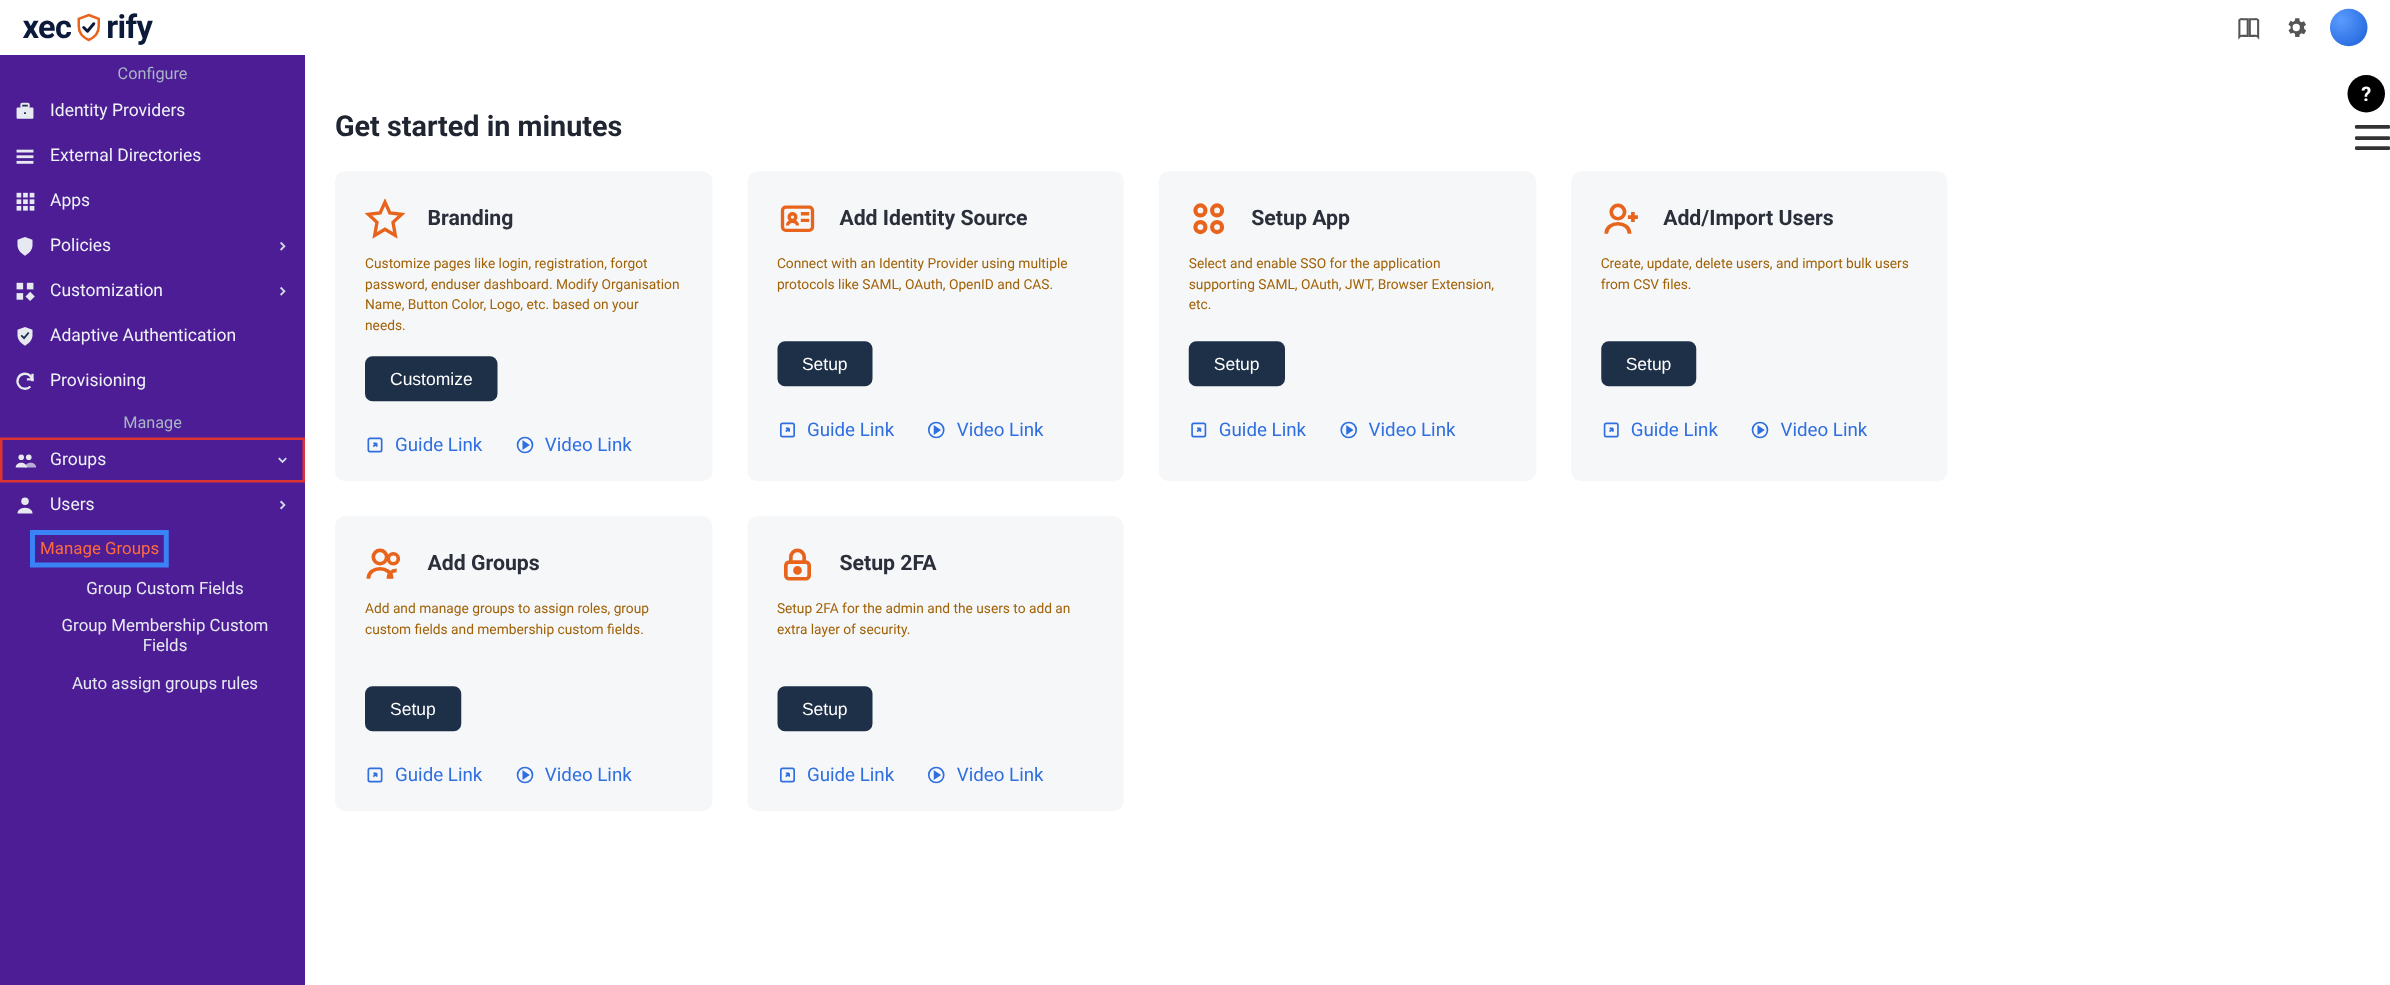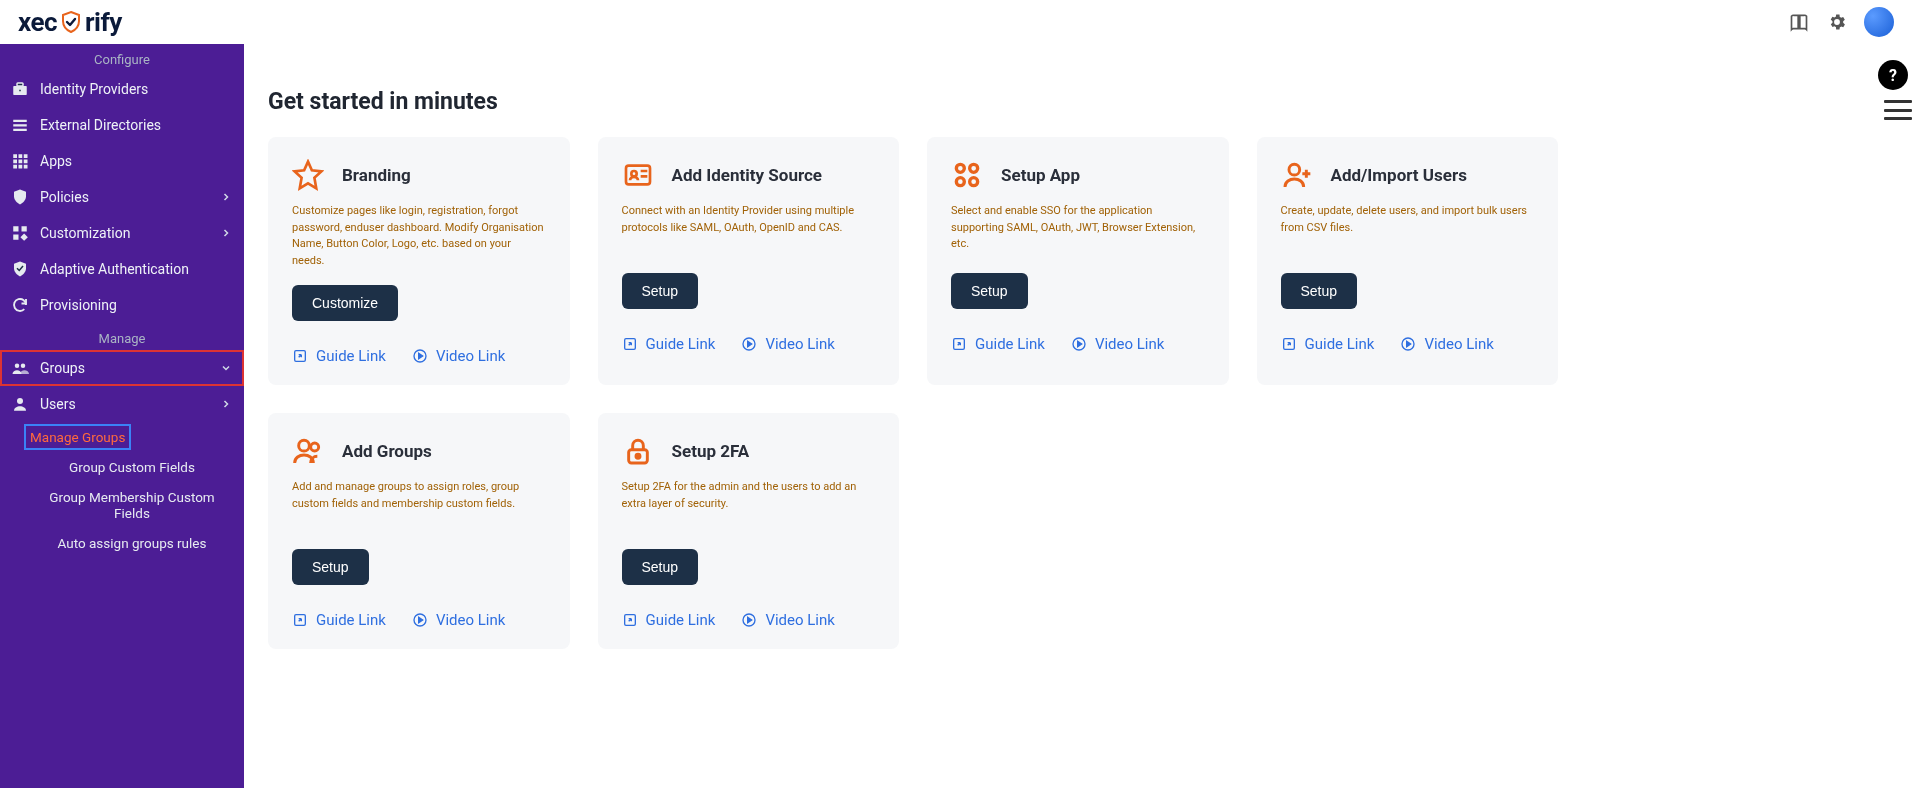--- a/index.html
+++ b/index.html
@@ -16,21 +16,21 @@
   
   .layout { display: flex; height: calc(100vh - 44px); min-height: 744px; }
 
   
   .sidebar { width: 244px; background: #4c1d95; color: #e6eaf0; flex-shrink: 0; font-size: 14px; overflow-y: auto; padding-bottom: 20px; text-align: center; }
   .side-section { padding: 8px 10px 4px; color: #a9b4c4; font-size: 13px; }
   .side-item { display: flex; align-items: center; padding: 9px 12px 9px 10px; color: #eef2f7; cursor: pointer; gap: 10px; position: relative; }
   .side-item .chev { margin-left: auto; color: #cfd8e6; }
   .side-item .icon { width: 20px; display:flex; justify-content:center; }
   .side-sub { padding: 7px 12px 7px 32px; color: #e6eaf0; cursor: pointer; font-size: 13.5px; }
-  .highlight-item { border: 2px solid #3b82f6; color: #ff6a3d !important; }
+  .highlight-item { border: 4px solid #3b82f6; color: #ff6a3d !important; }
   .highlight-parent { outline: 2px solid #d33; outline-offset: -2px; }
 
   
   .main { flex: 1; padding: 24px 30px 40px 24px; position: relative; overflow-y:auto; background:#fff; }
   .page-title { font-size: 23px; font-weight: 700; color: #202631; margin-bottom: 22px; margin-top: 20px; }
   .cards { display: grid; grid-template-columns: repeat(4, 1fr); gap: 28px; max-width: 1290px; }
   .card { background: #f6f7f9; border-radius: 8px; padding: 22px 24px 20px; display:flex; flex-direction:column; }
   .card-head { display: flex; align-items: center; gap: 18px; margin-bottom: 12px; }
   .card-icon { width: 32px; height: 32px; color: #e8641c; }
   .card-title { font-size: 17px; font-weight: 700; color: #2a2f3a; }

